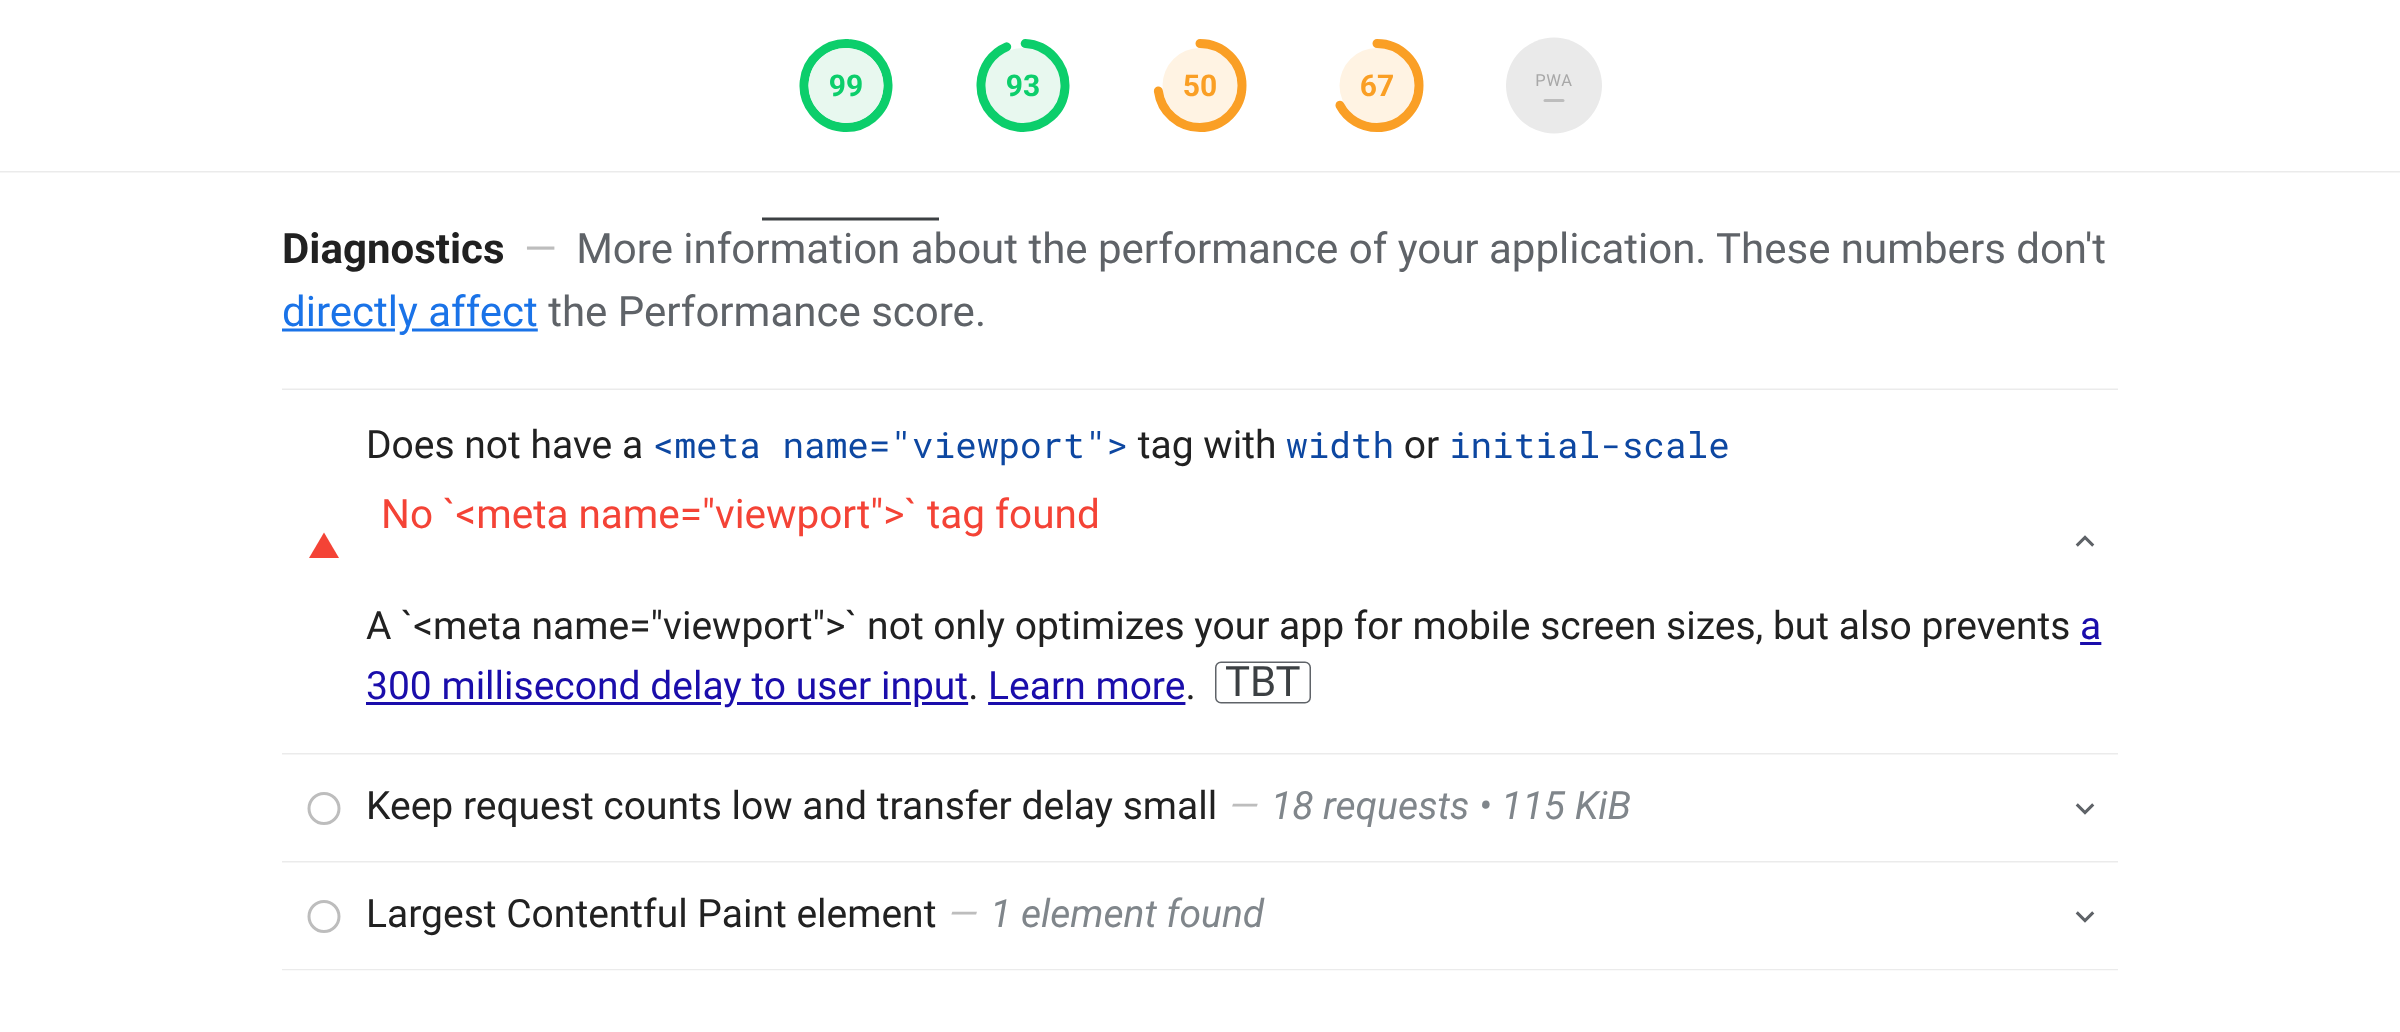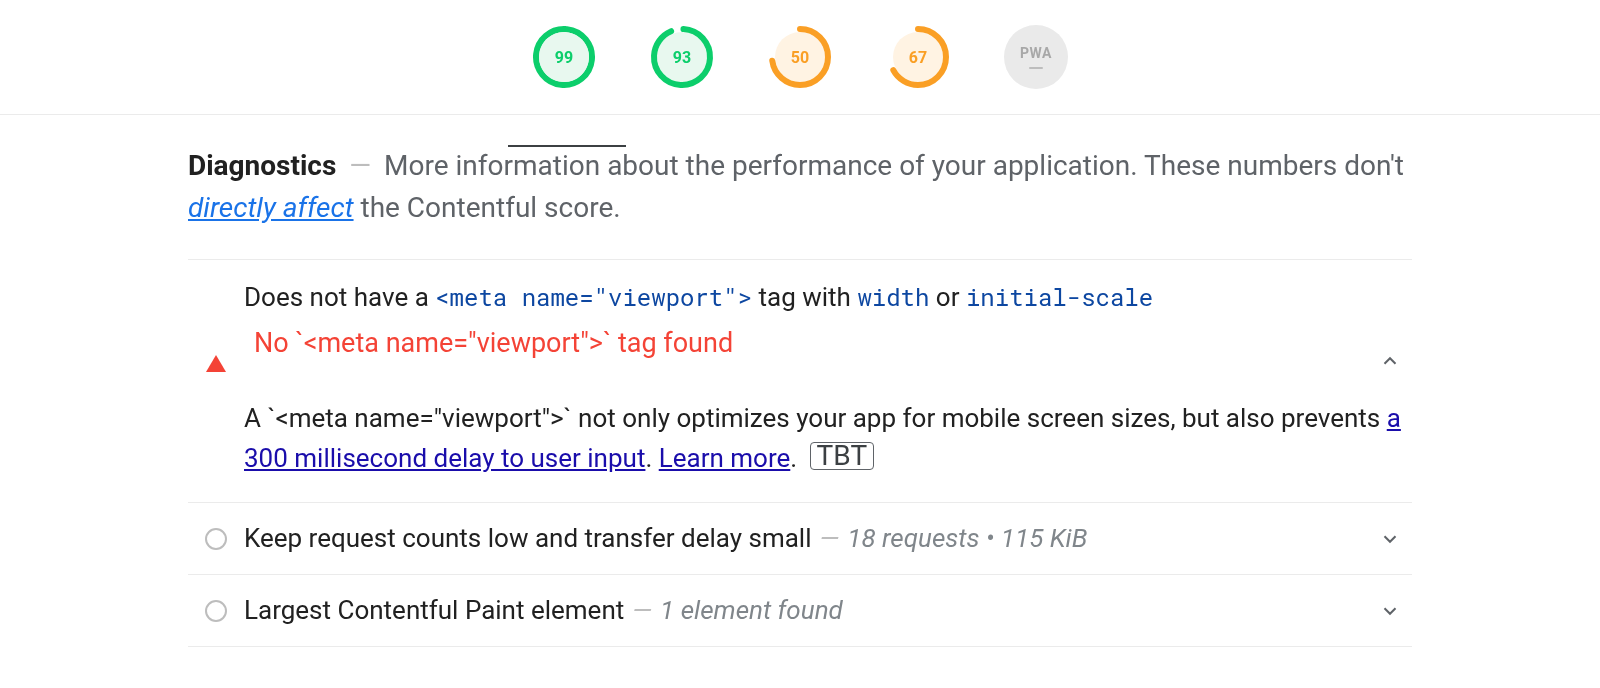--- a/index.html
+++ b/index.html
@@ -19,33 +19,33 @@
     --chip-border:#5f6368;
     --bg:#ffffff;
   }
   html,body{margin:0;padding:0;background:var(--bg);font-family:Roboto,"Segoe UI",Arial,sans-serif;color:var(--text);}
   body{width:1600px;}
 
   
   .scores-bar{height:114px;border-bottom:1px solid var(--light-border);display:flex;align-items:center;justify-content:center;gap:54px;}
   .score{position:relative;display:flex;align-items:center;justify-content:center;}
   .score svg{display:block;}
-  .score .num{position:absolute;font-weight:700;font-size:16px;}
+  .score .num{position:absolute;font-weight:700;font-size:20px;}
   .score.green .num{color:var(--green);}
   .score.orange .num{color:var(--orange);}
   .pwa-badge{width:64px;height:64px;border-radius:50%;background:#eaeaea;display:flex;flex-direction:column;align-items:center;justify-content:center;gap:6px;}
-  .pwa-badge .pwa-text{font-size:14px;font-weight:700;letter-spacing:0.5px;color:#a8a8a8;}
+  .pwa-badge .pwa-text{font-size:11px;font-weight:400;letter-spacing:0.5px;color:#a8a8a8;}
   .pwa-badge .dash{width:14px;height:2px;background:#bdbdbd;border-radius:1px;}
   .score.active::after{content:"";position:absolute;bottom:-58px;left:-24px;width:118px;border-bottom:2px solid #3c4043;}
 
   
   .content{max-width:1224px;margin:0 auto;padding:30px 0 0 0;}
   .section-header{font-size:28px;line-height:1.5;color:var(--muted);}
   .section-header .title{color:var(--text);font-weight:700;}
-  .section-header .link{color:var(--blue);text-decoration:underline;cursor:pointer;font-style:italic;}
+  .section-header .link{color:var(--blue);text-decoration:underline;cursor:pointer;}
   .dash-sep{color:#bdbdbd;padding:0 6px;}
   .hr{height:1px;background:var(--light-border);margin:30px 0 0 0;}
 
   
   .audit{border-bottom:1px solid var(--light-border);}
   .audit-row{display:flex;align-items:center;padding:16px 0;cursor:pointer;}
   .audit-icon{width:56px;display:flex;justify-content:center;}
   .audit-icon .tri{width:0;height:0;border-left:10px solid transparent;border-right:10px solid transparent;border-bottom:17px solid var(--red);}
   .audit-icon .ring{width:18px;height:18px;border:2px solid #bdbdbd;border-radius:50%;}
   .audit-title{flex:1;font-size:26px;line-height:1.5;color:var(--text);}
@@ -98,21 +98,21 @@
   <div class="pwa-badge">
     <span class="pwa-text">PWA</span>
     <span class="dash"></span>
   </div>
 </div>
 
 <div class="content">
   <div class="section-header">
     <span class="title">Diagnostics</span>
     <span class="dash-sep">—</span>
-    <span>More information about the performance of your application. These numbers don't </span><a class="link">directly affect</a><span> the Contentful score.</span>
+    <span>More information about the performance of your application. These numbers don't </span><a class="link">directly affect</a><span> the Performance score.</span>
   </div>
   <div class="hr"></div>
 
   <div class="audit">
     <div class="audit-row" style="align-items:flex-end;padding-bottom:0;">
       <div class="audit-icon" style="padding-top:30px;">
         <div class="tri"></div>
       </div>
       <div class="audit-title" style="padding-top:2px;">
         <div>

